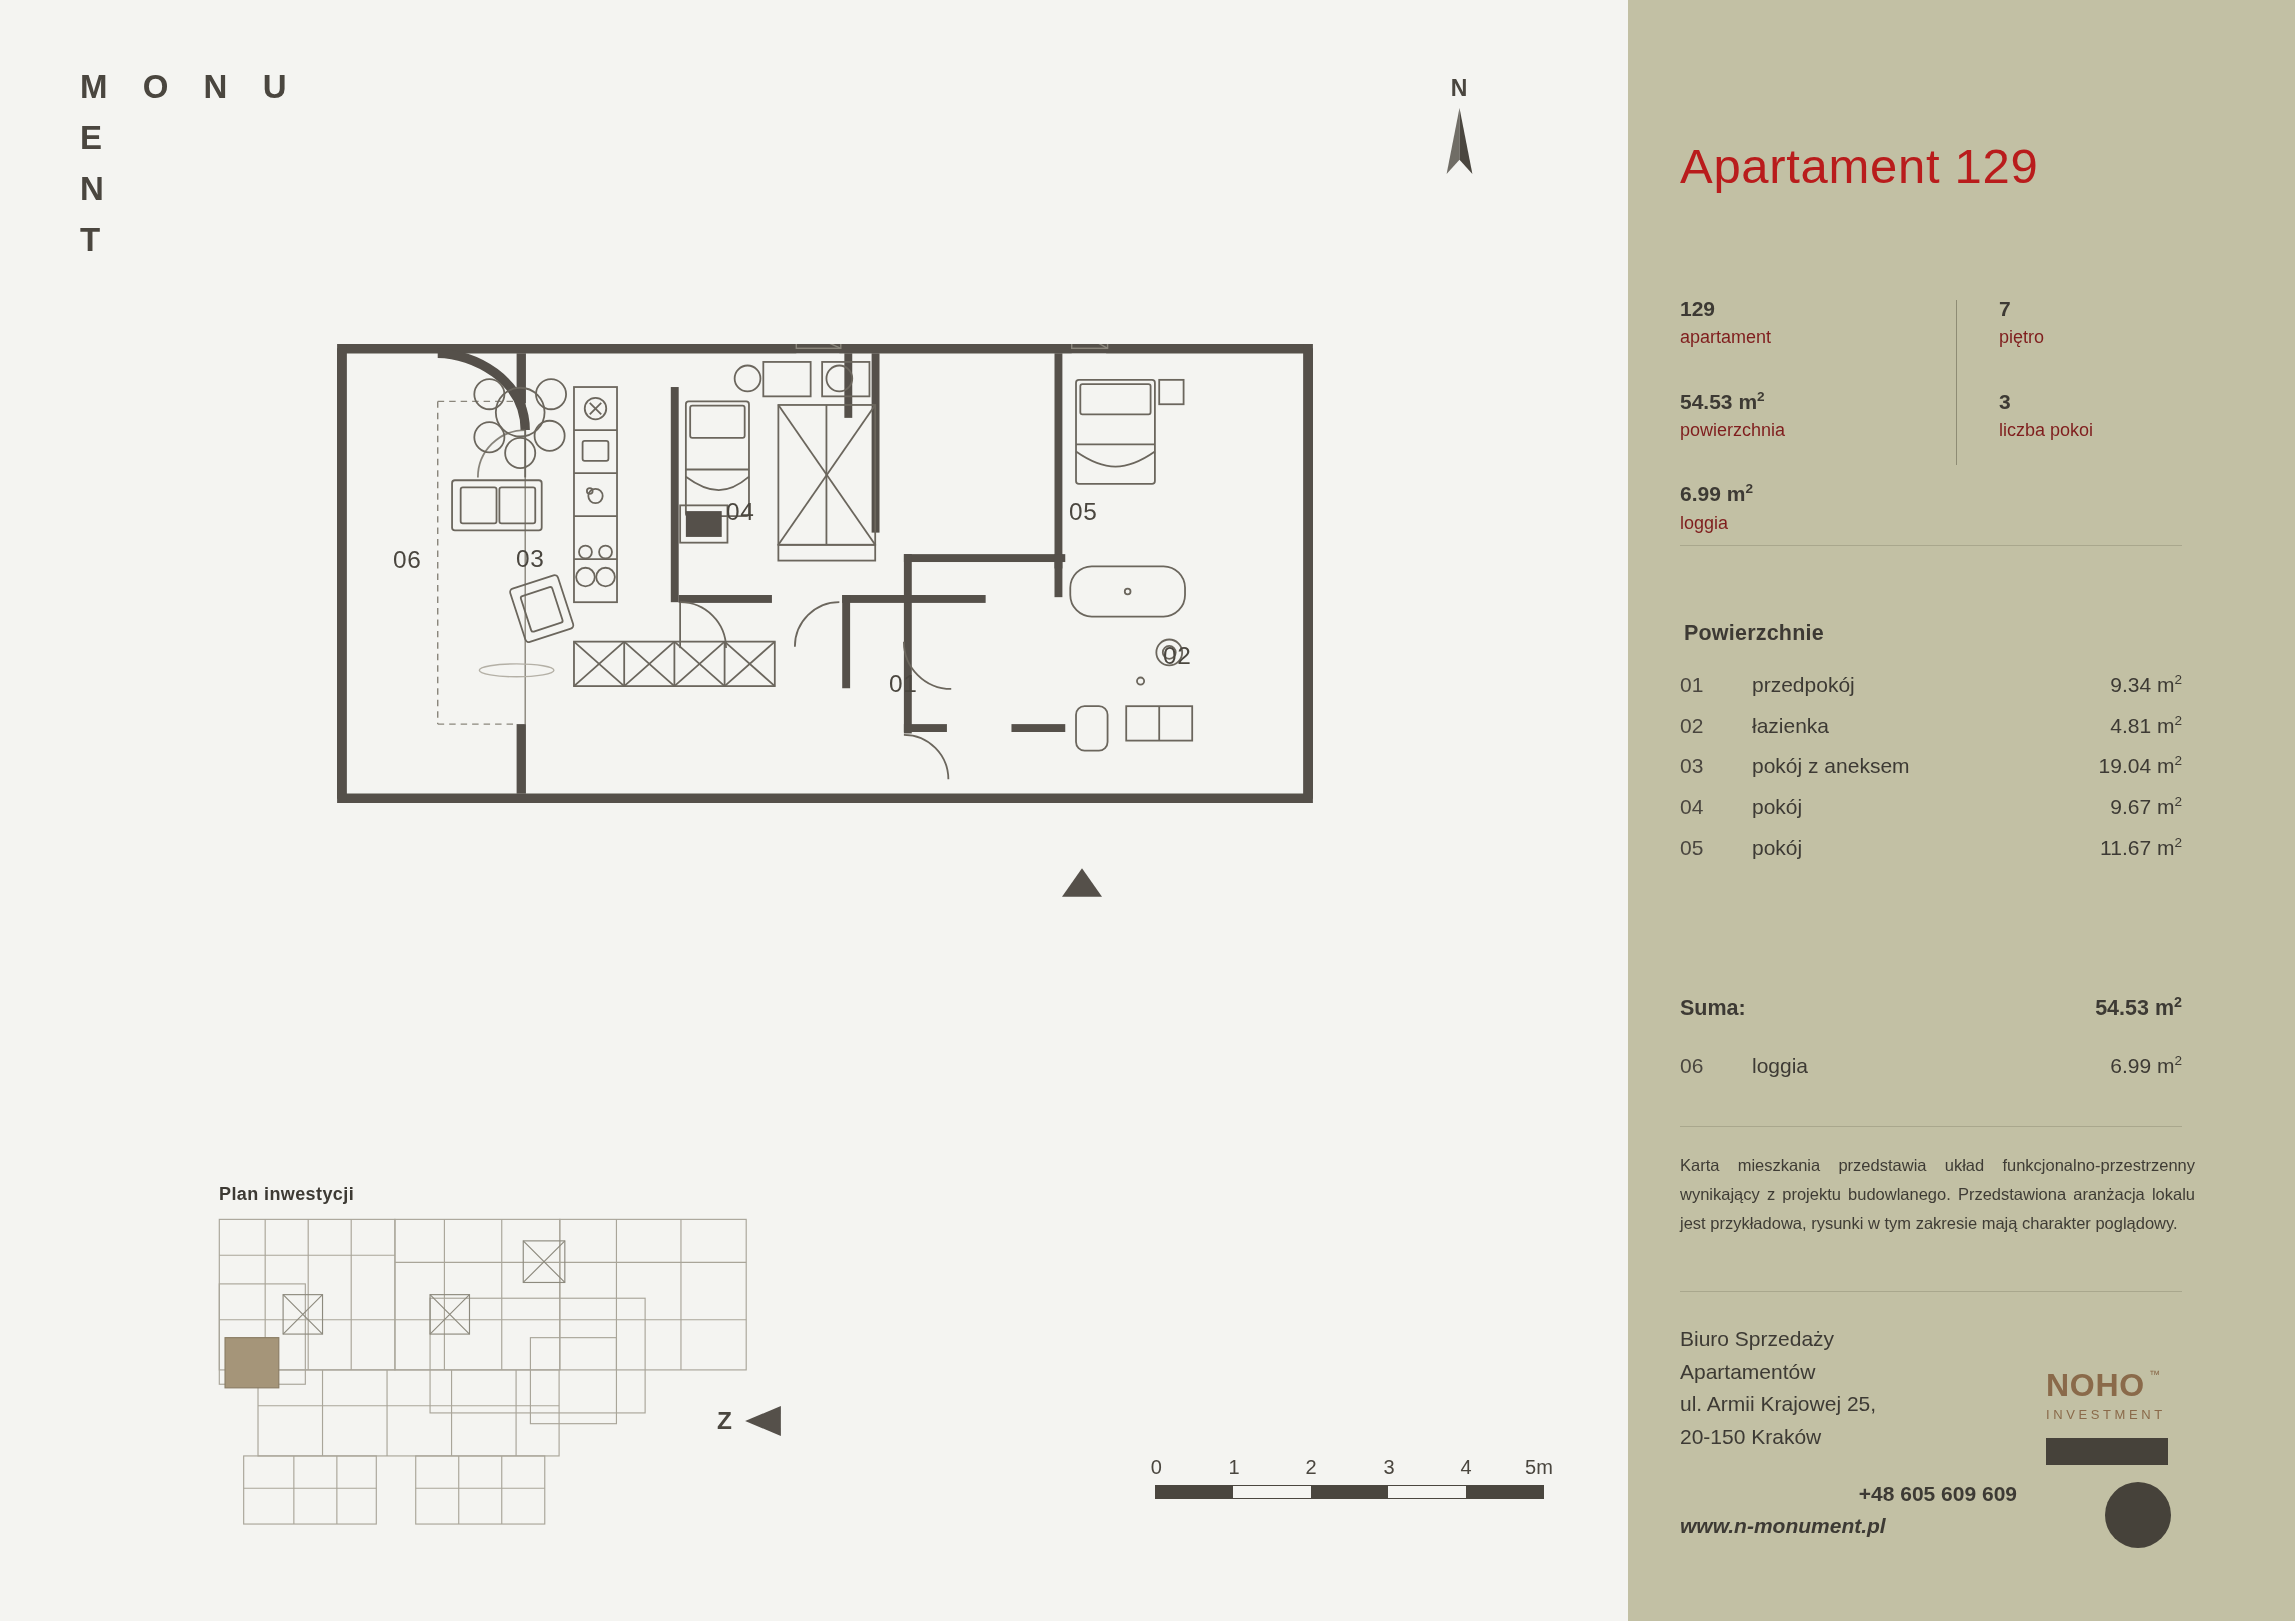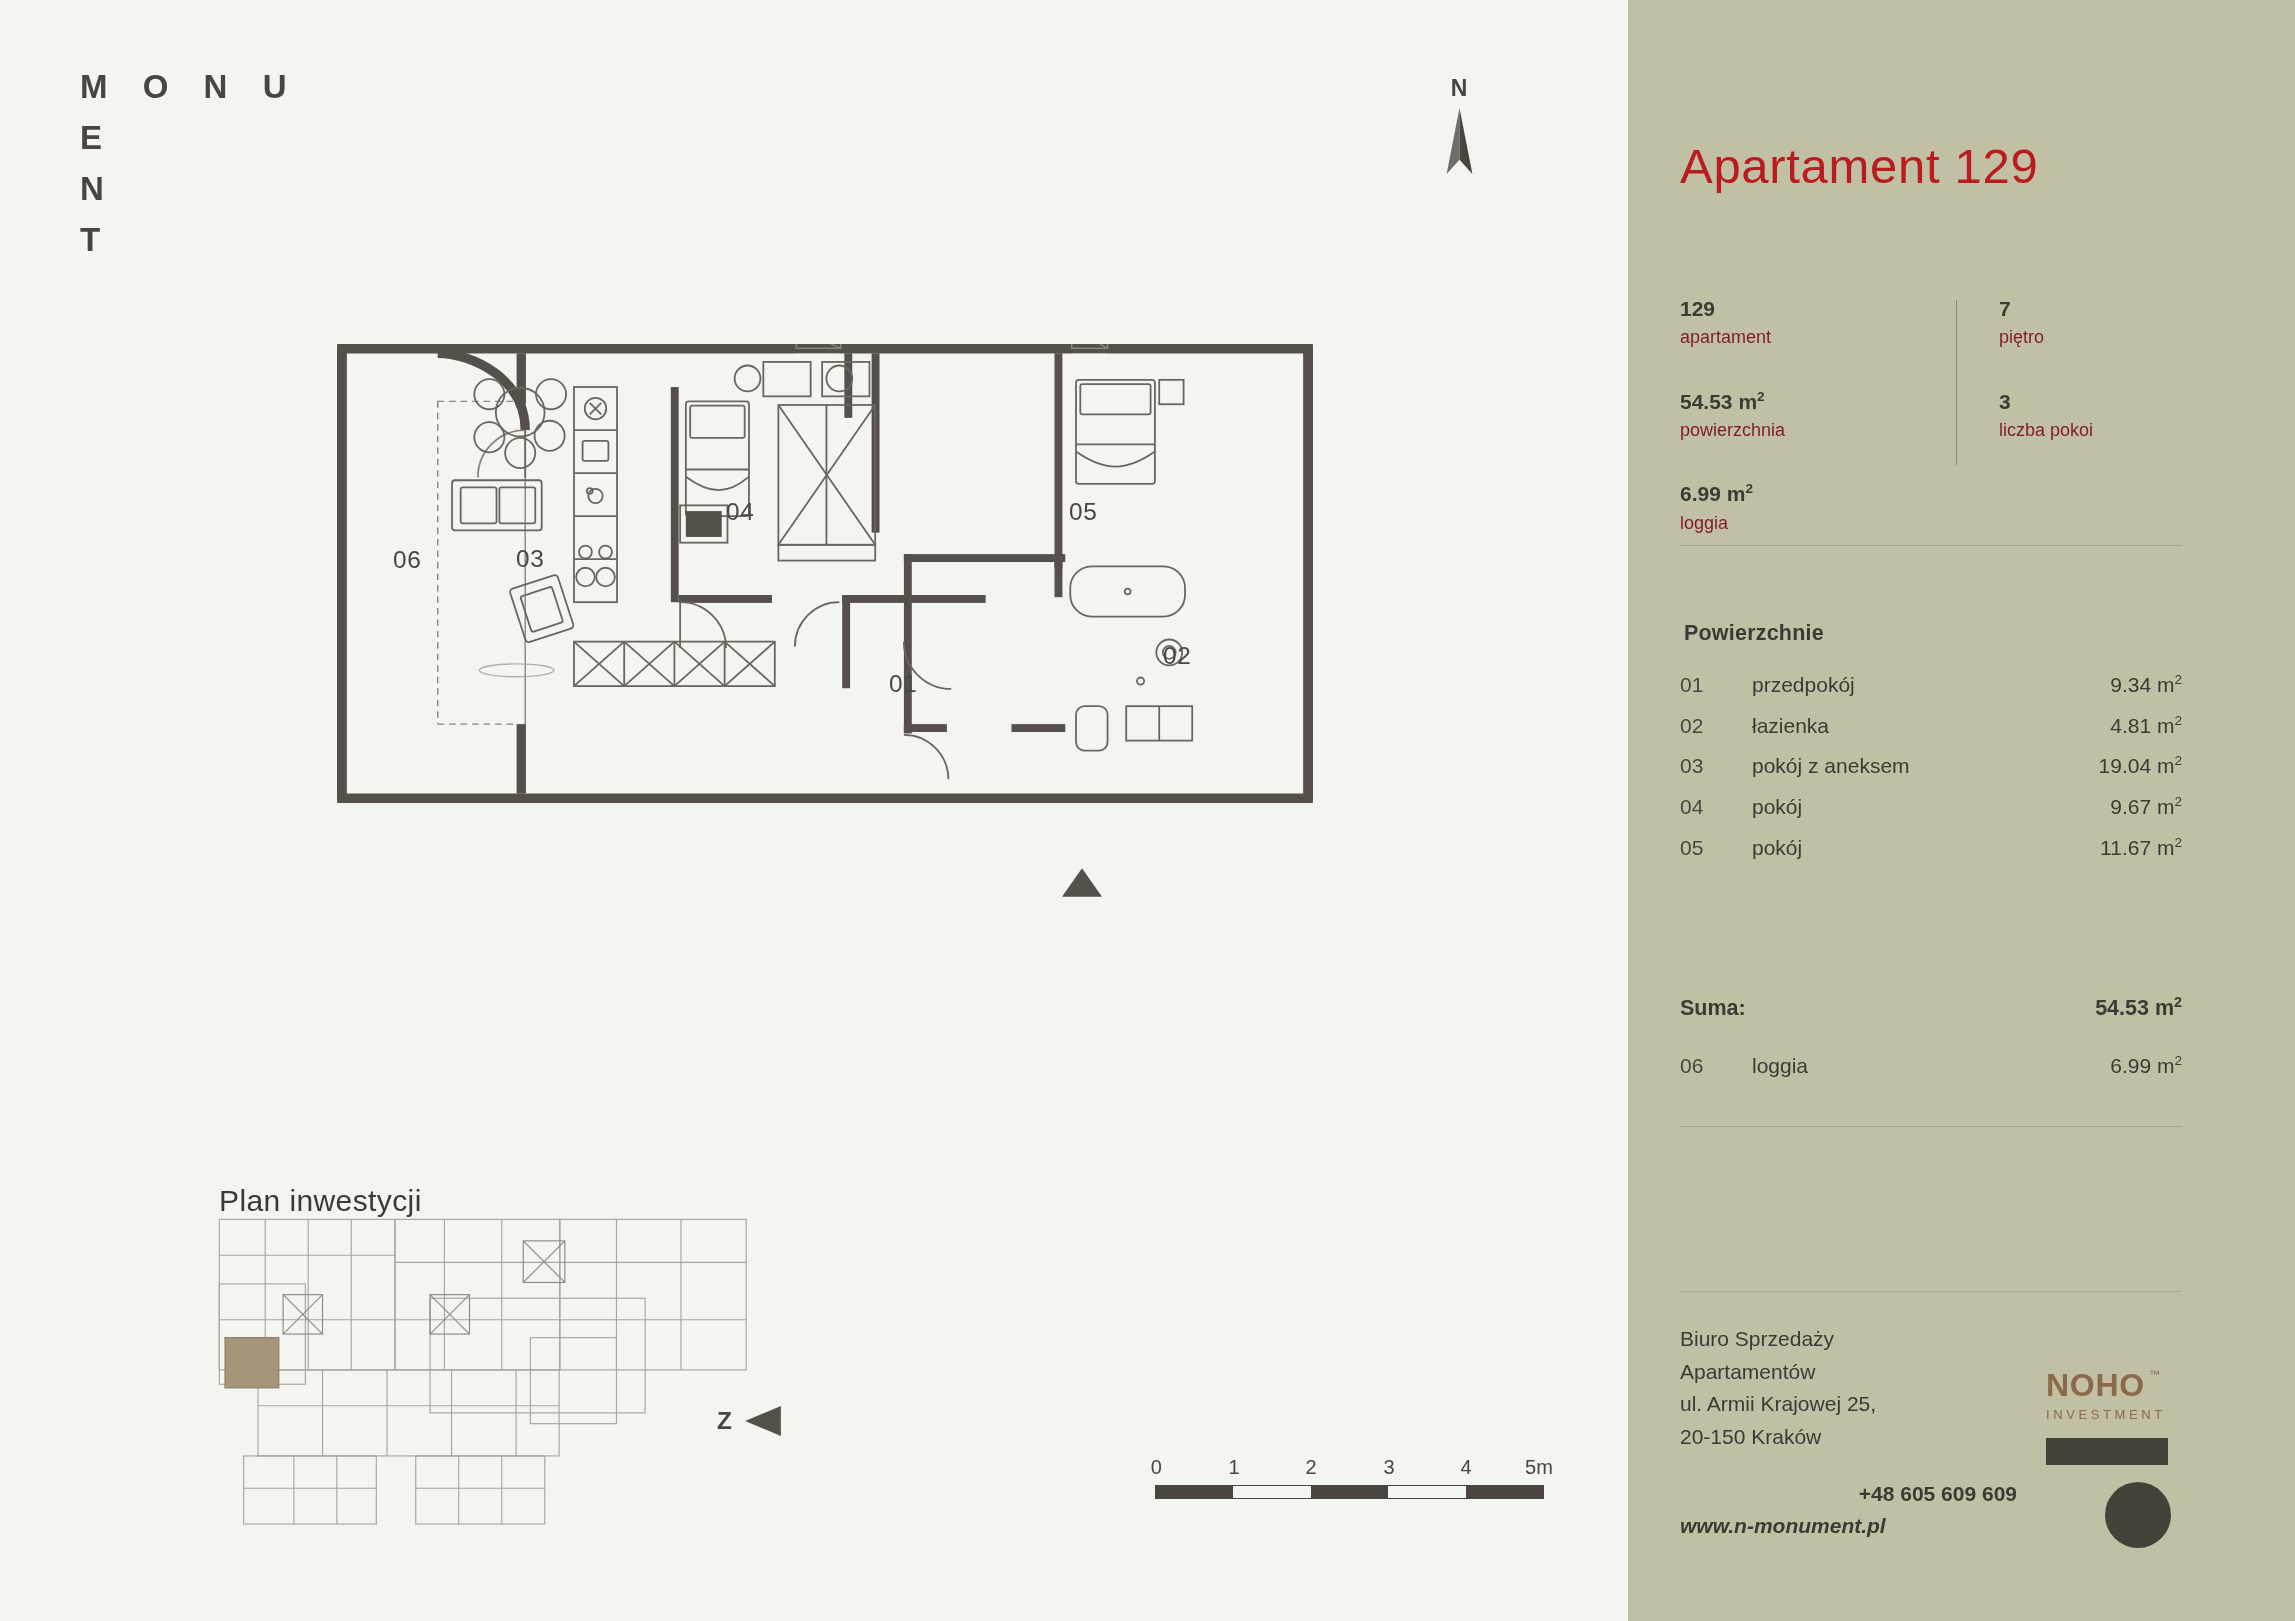--- a/index.html
+++ b/index.html
@@ -24,21 +24,21 @@
   .compass .n { font-size:23px; font-weight:700; color:#4a463f; letter-spacing:0.7px; }
   .compass svg { display:block; margin:5.7px auto 0; }
 
   
   .plan { position:absolute; left:337px; top:344px; width:976px; height:459px; }
   .plan svg { display:block; }
 
   .roomlabel { position:absolute; font-size:24.4px; font-weight:400; color:#4a463f; letter-spacing:0.7px; }
 
   
-  .invest-title { position:absolute; left:219px; top:1184px; font-size:30px; font-weight:400; color:#3d3a34; letter-spacing:0.4px; }
+  .invest-title { position:absolute; left:219px; top:1184px; font-size:18px; font-weight:700; color:#3d3a34; letter-spacing:0.4px; }
   .invest { position:absolute; left:215px; top:1212px; width:595px; height:323px; }
 
   .zmark { position:absolute; left:717px; top:1406px; display:flex; align-items:center; gap:13px; }
   .zmark .z { font-size:24.4px; font-weight:700; color:#4a463f; }
 
   .scalebar { position:absolute; left:1155px; top:1456px; width:391px; }
   .scalebar .nums { position:relative; height:29px; }
   .scalebar .nums span { position:absolute; font-size:20px; color:#4a463f; transform:translateX(-50%); }
   .scalebar .bar { display:flex; height:11.5px; width:387px; border:1.4px solid #4a463f; }
   .scalebar .bar div { flex:1; }
@@ -447,20 +447,21 @@
       </div>
 
       <div class="loggia">
         <div class="no">06</div>
         <div class="nm">loggia</div>
         <div class="val"><span>6.99 m</span><sup>2</sup></div>
       </div>
 
       <div class="divider" style="top:1126px"></div>
 
+      <div class="note">Karta mieszkania przedstawia układ funkcjonalno-przestrzenny wynikający z projektu budowlanego. Przedstawiona aranżacja lokalu jest przykładowa, rysunki w tym zakresie mają charakter poglądowy.</div>
 
       <div class="divider" style="top:1291px"></div>
 
       <div class="sales">
         <div class="b">Biuro Sprzedaży</div>
         <div class="b">Apartamentów</div>
         <div>ul. Armii Krajowej 25,</div>
         <div>20-150 Kraków</div>
         <div class="phone">+48 605 609 609</div>
         <div class="web">www.n-monument.pl</div>

